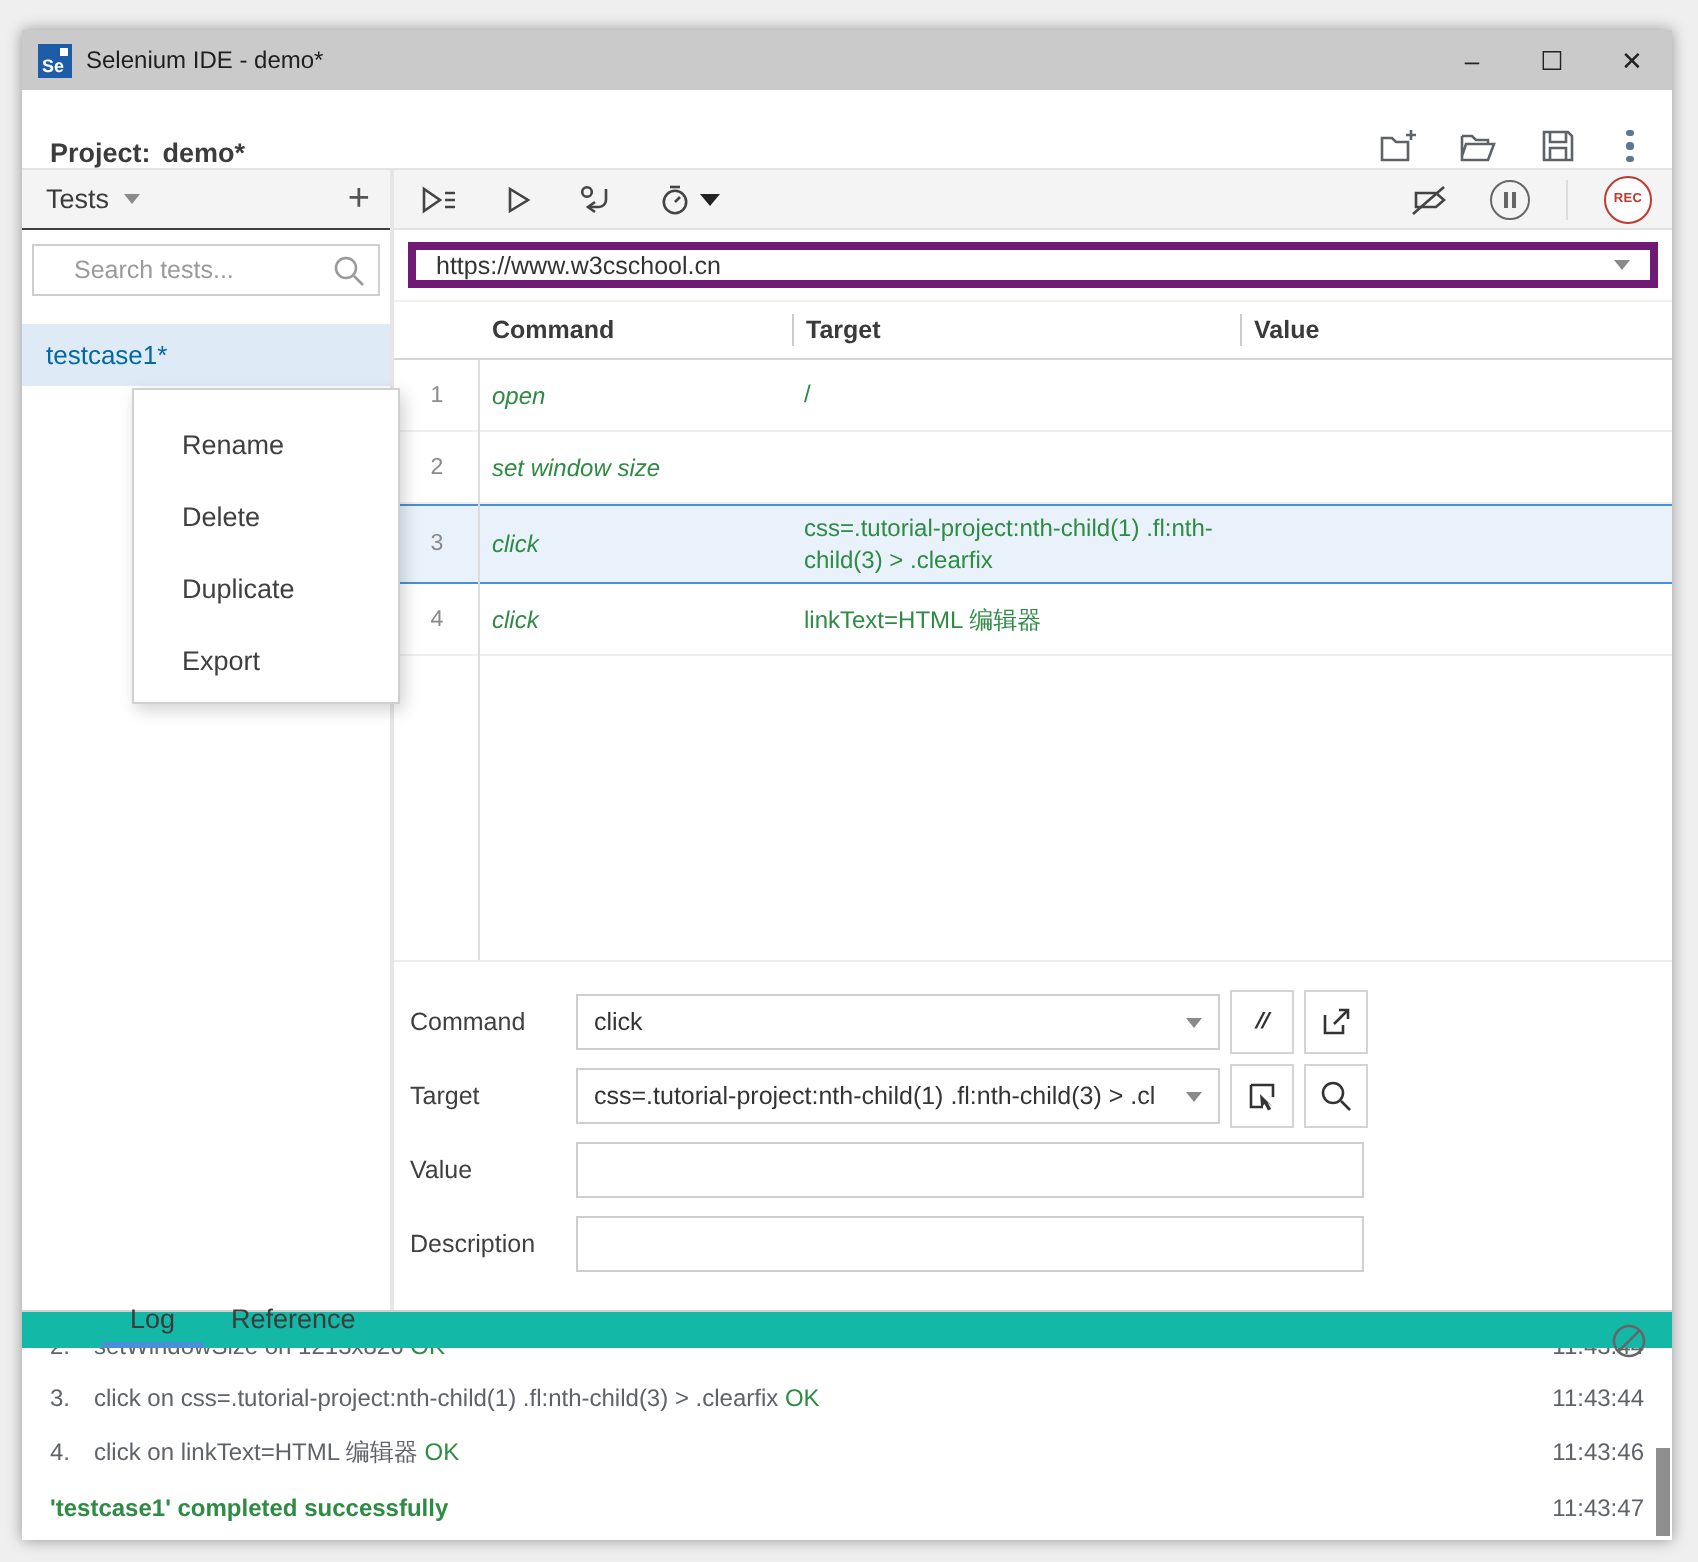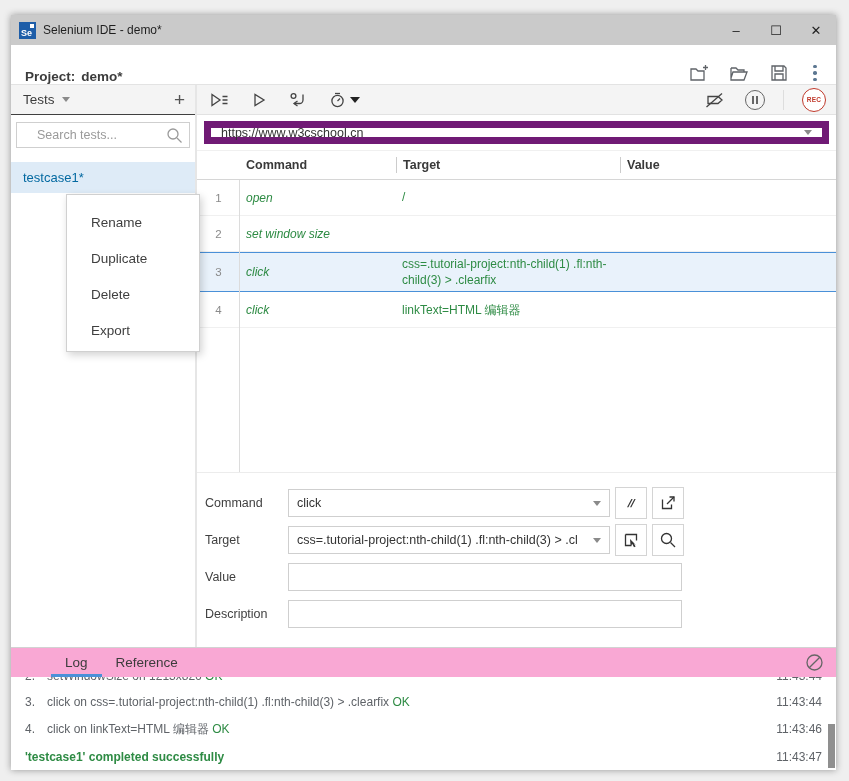--- a/index.html
+++ b/index.html
@@ -68,21 +68,21 @@
   .toolbar-divider { width:1px; height:20px; background:#ddd; }
   .rec-btn { width:24px; height:24px; border-radius:50%; border:1.6px solid #c0392b; color:#c0392b;
     font-size:6.5px; font-weight:bold; display:flex; align-items:center; justify-content:center;
     background:#fff; letter-spacing:.2px; }
   .pause-exc { width:20px; height:20px; border-radius:50%; border:1.4px solid #666;
     display:flex; align-items:center; justify-content:center; gap:2.5px; }
   .pause-exc i { width:1.6px; height:8px; background:#666; }
 
   
   .url-row { padding:6px 7px 6px 7px; border-bottom:1px solid #f0f0f0; }
-  .url-combo { height:23px; border:7px solid #701a75; display:flex; align-items:center; padding:0 10px; }
+  .url-combo { height:23px; border:4px solid #701a75; display:flex; align-items:center; padding:0 10px; }
   .url-text { font-size:12.5px; color:#333; flex:1; white-space:nowrap; overflow:hidden; }
   .combo-caret { width:0; height:0; border-left:4.5px solid transparent; border-right:4.5px solid transparent; border-top:5px solid #8a8a8a; }
 
   
   .cmd-table { flex:1; display:flex; flex-direction:column; min-height:0; }
   .tbl-header { display:grid; grid-template-columns:43px 156px 224px 1fr; height:28px; align-items:center; }
   .th { font-size:12.5px; font-weight:bold; color:#3a3a3a; padding-left:6px; }
   .th.sep { border-left:1px solid #ccc; height:16px; line-height:16px; }
   .tbl-body { flex:1; border-top:1px solid #d6d6d6; overflow:hidden; position:relative; }
   .tbl-body::before { content:""; position:absolute; left:42px; top:0; bottom:0; width:1px; background:#dcdcdc; }
@@ -101,21 +101,21 @@
   .combo .cval { flex:1; font-size:12.5px; color:#333; white-space:nowrap; overflow:hidden; }
   .txtinput { width:394px; height:28px; border:1px solid #cfcfcf; padding:0 8px; font-size:12.5px; color:#333;
     font-family:"Liberation Sans", sans-serif; outline:none; }
   .sq-btn { width:32px; height:32px; border:1px solid #d4d4d4; background:#fff; margin-left:5px;
     display:flex; align-items:center; justify-content:center; font-size:12px; color:#333; }
   .sq-btn svg { stroke:#333; fill:none; stroke-width:1.3; }
   .comment-glyph { font-style:italic; font-weight:bold; font-size:11px; transform:skewX(-8deg); }
 
   
   .log-panel { flex:0 0 115px; border-top:1px solid #d2d2d2; display:flex; flex-direction:column; background:#fff; }
-  .log-tabs { height:29px; background:#f9a8d4; display:flex; align-items:flex-end; padding-left:40px; flex:0 0 auto; position:relative; }
+  .log-tabs { height:18px; background:#14b8a6; display:flex; align-items:flex-end; padding-left:40px; flex:0 0 auto; position:relative; }
   .log-tab { font-size:13.5px; color:#3c3c3c; padding:0 14px 7px 14px; position:relative; }
   .log-tab.active::after { content:""; position:absolute; left:0; right:0; bottom:0; height:3px; background:#4a90d8; }
   .clear-log { position:absolute; right:12px; top:5px; }
   .log-list { flex:1; overflow:hidden; position:relative; }
   .log-entry { display:flex; align-items:baseline; padding:6px 14px 6px 14px; font-size:12px; color:#5f6368; }
   .log-entry.clipped { margin-top:-14px; }
   .log-prefix { width:22px; flex:0 0 auto; }
   .log-text { flex:1; white-space:nowrap; overflow:hidden; }
   .log-ok { color:#2e8b44; }
   .log-entry.success .log-text { color:#2e8b44; font-weight:bold; }
@@ -371,19 +371,19 @@
         <div class="log-entry success">
           <span class="log-text"><span>'testcase1' completed successfully</span></span>
           <span class="log-time">11:43:47</span>
         </div>
         <div class="log-scroll-thumb"></div>
       </div>
     </div>
 
     <div class="context-menu">
       <div class="menu-item">Rename</div>
+      <div class="menu-item">Delete</div>
       <div class="menu-item">Duplicate</div>
-      <div class="menu-item">Delete</div>
       <div class="menu-item">Export</div>
     </div>
 
   </div>
 </div>
 
 </body></html>

